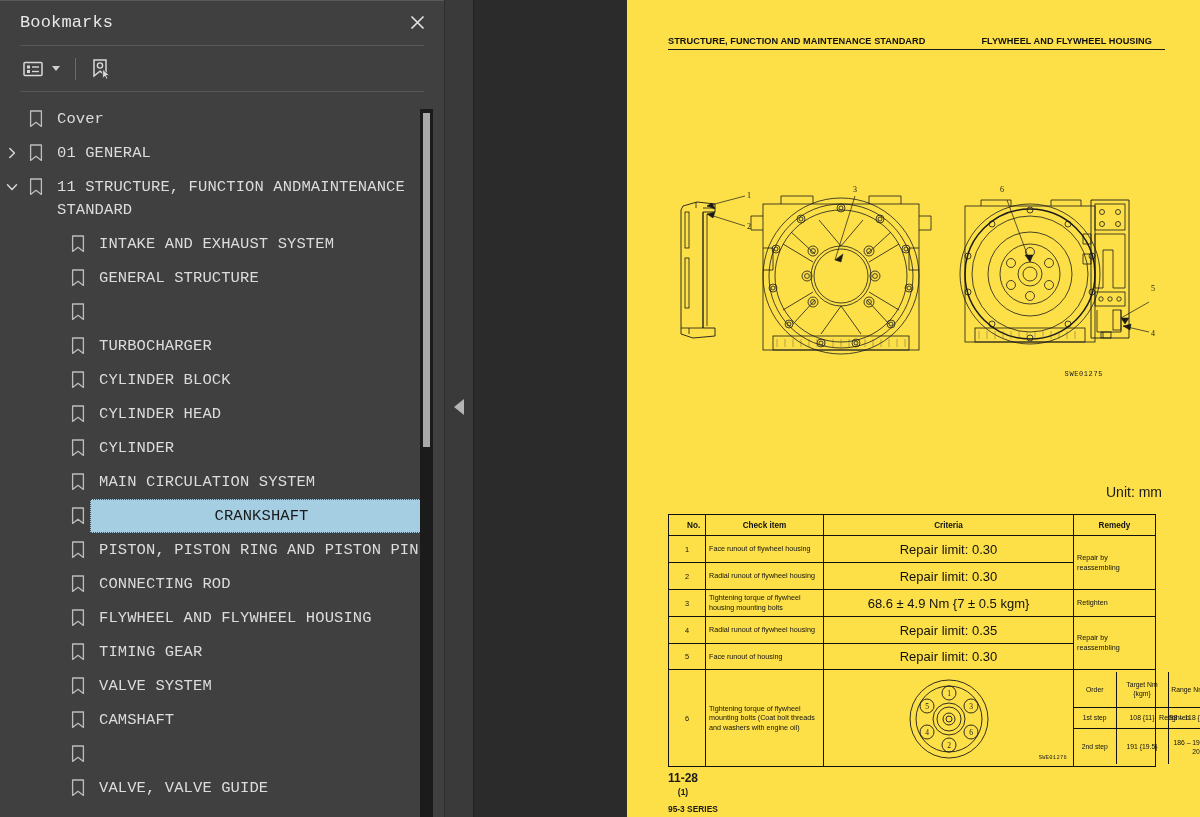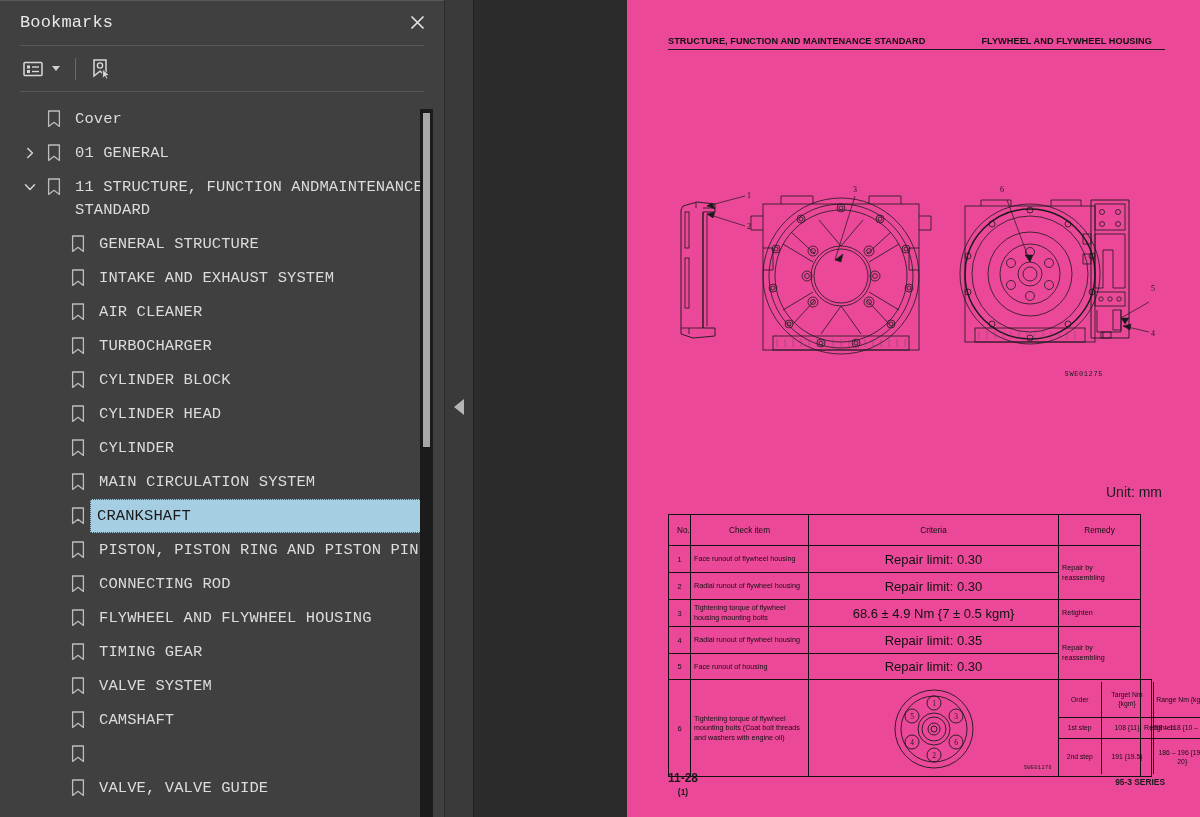--- a/index.html
+++ b/index.html
@@ -108,22 +108,23 @@
     flex: 1;
     min-width: 0;
   }
   .row.selected > .row-label {
     background: #a6cee3;
     color: #1a1a1a;
     outline: 1px dotted #4a4a4a;
     outline-offset: -1px;
     margin-right: 18px;
     padding-left: 7px;
-  }
-  .lvl1 { padding-left: 18px; }
+    text-align: center;
+  }
+  .lvl1 { }
   .lvl2 { padding-left: 42px; }
 
   
   #sb-track {
     position: absolute;
     top: 109px; right: 11px;
     width: 13px;
     height: 708px;
     background: #1b1b1b;
   }
@@ -159,21 +160,21 @@
     position: relative;
     flex: 1 1 auto;
     height: 817px;
     background: #2b2b2b;
     overflow: hidden;
   }
   #page {
     position: absolute;
     left: 153px; top: 0;
     width: 573px; height: 817px;
-    background: #ec4899;
+    background: #fde047;
   }
 
   
   .pg-header {
     position: absolute;
     left: 41px; top: 36px;
     width: 497px;
     display: flex;
     justify-content: flex-start;
     border-bottom: 1.4px solid #1a1a1a;
@@ -228,24 +229,24 @@
     color: #111;
     table-layout: fixed;
   }
   table.spec th, table.spec td {
     border: 0.9px solid #111;
     padding: 2px 3px;
     vertical-align: middle;
   }
   table.spec thead th {
     text-align: center;
-    font-weight: normal;
+    font-weight: bold;
     font-size: 8.2px;
-    height: 31px;
-    padding: 1px 8px;
+    height: 21px;
+    padding: 1px 18px;
   }
   td.num { text-align: center; font-size: 7.4px; width: 22px; }
   td.item { font-size: 7.2px; line-height: 9.6px; padding-left: 4px; }
   td.crit { text-align: center; font-size: 13px; }
   td.rem  { font-size: 7.2px; line-height: 9.6px; padding-left: 4px; width: 62px; }
   tr.r-tall td { height: 27px; }
   tr.r-mid td  { height: 26px; }
 
   
   td.boltcell {
@@ -281,21 +282,21 @@
   table.sub td:first-child { border-left: none; }
   table.sub tr:first-child td { border-top: none; }
   table.sub tr:last-child td { border-bottom: none; }
   table.sub td:last-child { border-right: none; }
 
   
   #pg-footer {
     position: absolute;
     left: 41px; top: 772px;
     width: 497px;
-    display: flex; justify-content: space-between; align-items: flex-start;
+    display: flex; justify-content: space-between; align-items: flex-start; flex-direction: column;
   }
   .pn { font-size: 12px; font-weight: bold; color: #1a1a1a; line-height: 13px; }
   .pn .sub { display:block; font-size: 8.5px; font-weight: bold; text-align:center; margin-top:1px; }
   .series { font-size: 8.4px; font-weight: bold; color: #1a1a1a; margin-top: 5px; }
 </style>
 </head>
 <body>
 
 <div id="app">
 
@@ -370,39 +371,38 @@
           </div>
           <div class="row-label">11 STRUCTURE, FUNCTION ANDMAINTENANCE STANDARD</div>
         </div>
         <div class="row lvl2">
           <div class="twisty"></div>
           <div class="bm-icon">
             <svg width="14" height="18" viewBox="0 0 14 18">
               <path d="M1.6 1 H12.4 V16.4 L7 12.3 L1.6 16.4 Z" fill="none" stroke="#bdbdbd" stroke-width="1.3" stroke-linejoin="round"></path>
             </svg>
           </div>
+          <div class="row-label">INTAKE AND EXHAUST SYSTEM</div>
+        </div>
+        <div class="row lvl2">
+          <div class="twisty"></div>
+          <div class="bm-icon">
+            <svg width="14" height="18" viewBox="0 0 14 18">
+              <path d="M1.6 1 H12.4 V16.4 L7 12.3 L1.6 16.4 Z" fill="none" stroke="#bdbdbd" stroke-width="1.3" stroke-linejoin="round"></path>
+            </svg>
+          </div>
           <div class="row-label">GENERAL STRUCTURE</div>
         </div>
         <div class="row lvl2">
           <div class="twisty"></div>
           <div class="bm-icon">
             <svg width="14" height="18" viewBox="0 0 14 18">
               <path d="M1.6 1 H12.4 V16.4 L7 12.3 L1.6 16.4 Z" fill="none" stroke="#bdbdbd" stroke-width="1.3" stroke-linejoin="round"></path>
             </svg>
           </div>
-          <div class="row-label">INTAKE AND EXHAUST SYSTEM</div>
-        </div>
-        <div class="row lvl2">
-          <div class="twisty"></div>
-          <div class="bm-icon">
-            <svg width="14" height="18" viewBox="0 0 14 18">
-              <path d="M1.6 1 H12.4 V16.4 L7 12.3 L1.6 16.4 Z" fill="none" stroke="#bdbdbd" stroke-width="1.3" stroke-linejoin="round"></path>
-            </svg>
-          </div>
-          <div class="row-label">AIR CLEANER</div>
         </div>
         <div class="row lvl2">
           <div class="twisty"></div>
           <div class="bm-icon">
             <svg width="14" height="18" viewBox="0 0 14 18">
               <path d="M1.6 1 H12.4 V16.4 L7 12.3 L1.6 16.4 Z" fill="none" stroke="#bdbdbd" stroke-width="1.3" stroke-linejoin="round"></path>
             </svg>
           </div>
           <div class="row-label">TURBOCHARGER</div>
         </div>

